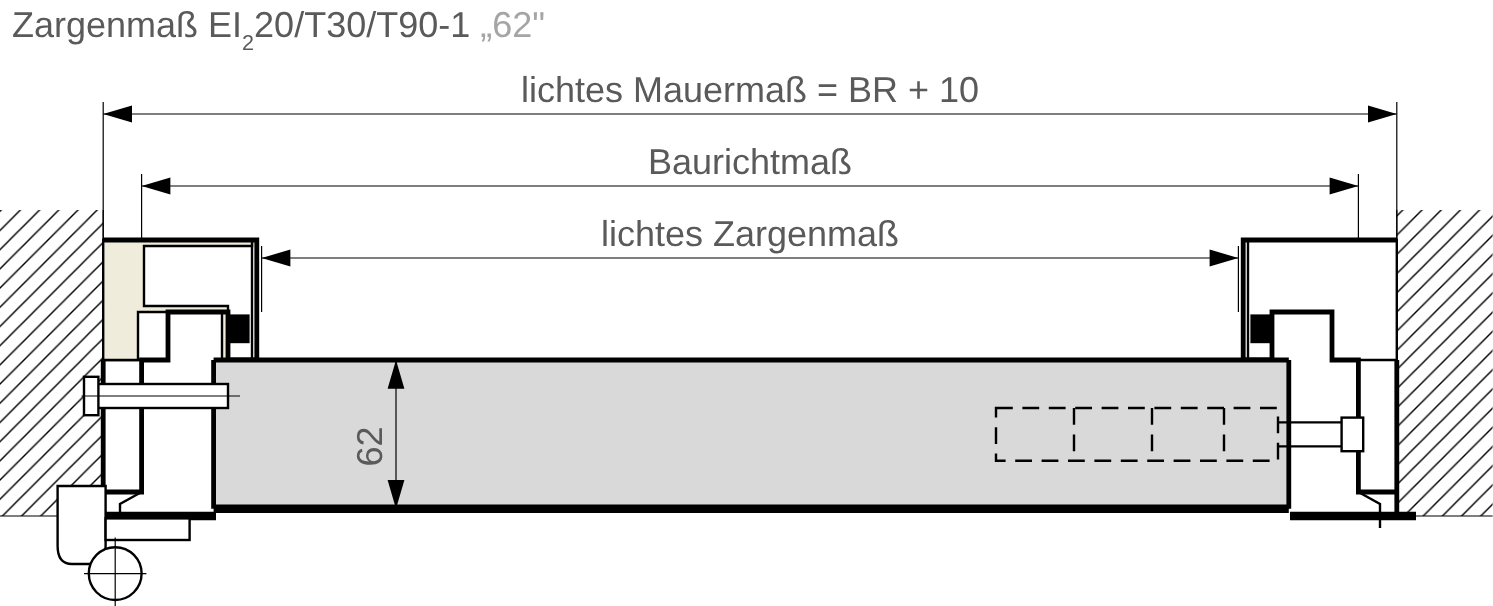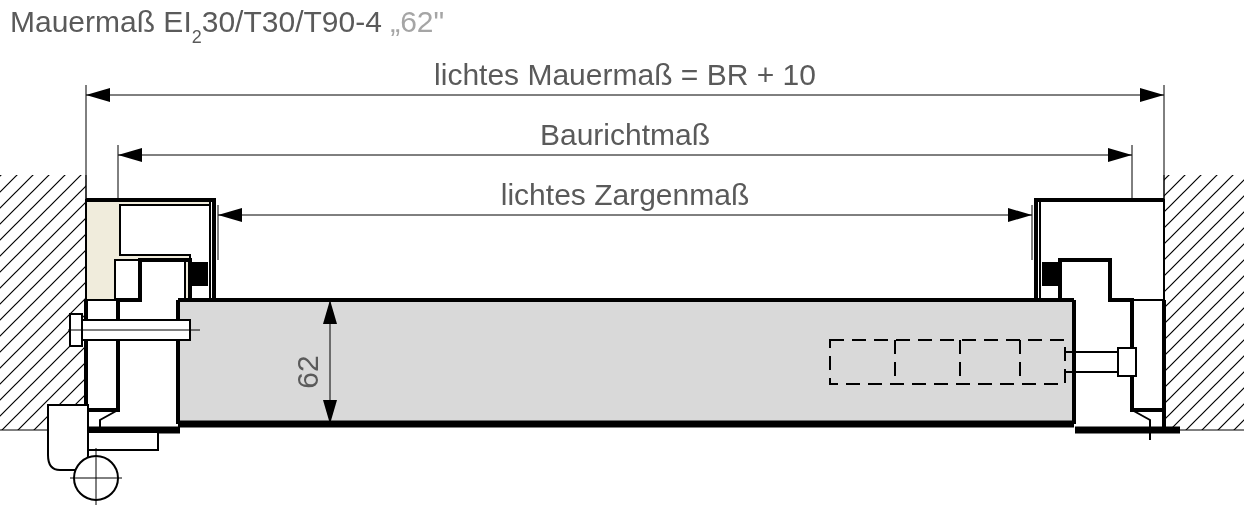--- a/index.html
+++ b/index.html
@@ -44,21 +44,21 @@
   .dash { stroke-dasharray: 14 8; }
   .fill-door { fill: #d9d9d9; }
   .fill-frame { fill: #f0ecdc; }
   .fill-black { fill: #000; }
   .fill-white { fill: #fff; }
 </style>
 </head>
 <body>
 
 <div class="title">
-  <span>Mauermaß EI</span><sub class="s2">2</sub><span>30/T30/T90-4</span>
+  <span>Zargenmaß EI</span><sub class="s2">2</sub><span>20/T30/T90-1</span>
   <span class="sub">„62"</span>
 </div>
 
 <svg width="1244" height="505" viewBox="0 0 1244 505">
 
   <defs>
     <pattern id="hatch" patternUnits="userSpaceOnUse" width="16" height="16">
       <path d="M-4,4 l8,-8 M0,16 l16,-16 M12,20 l8,-8" stroke="#000" stroke-width="1.2"></path>
     </pattern>
     <pattern id="dots" patternUnits="userSpaceOnUse" width="10" height="10">

